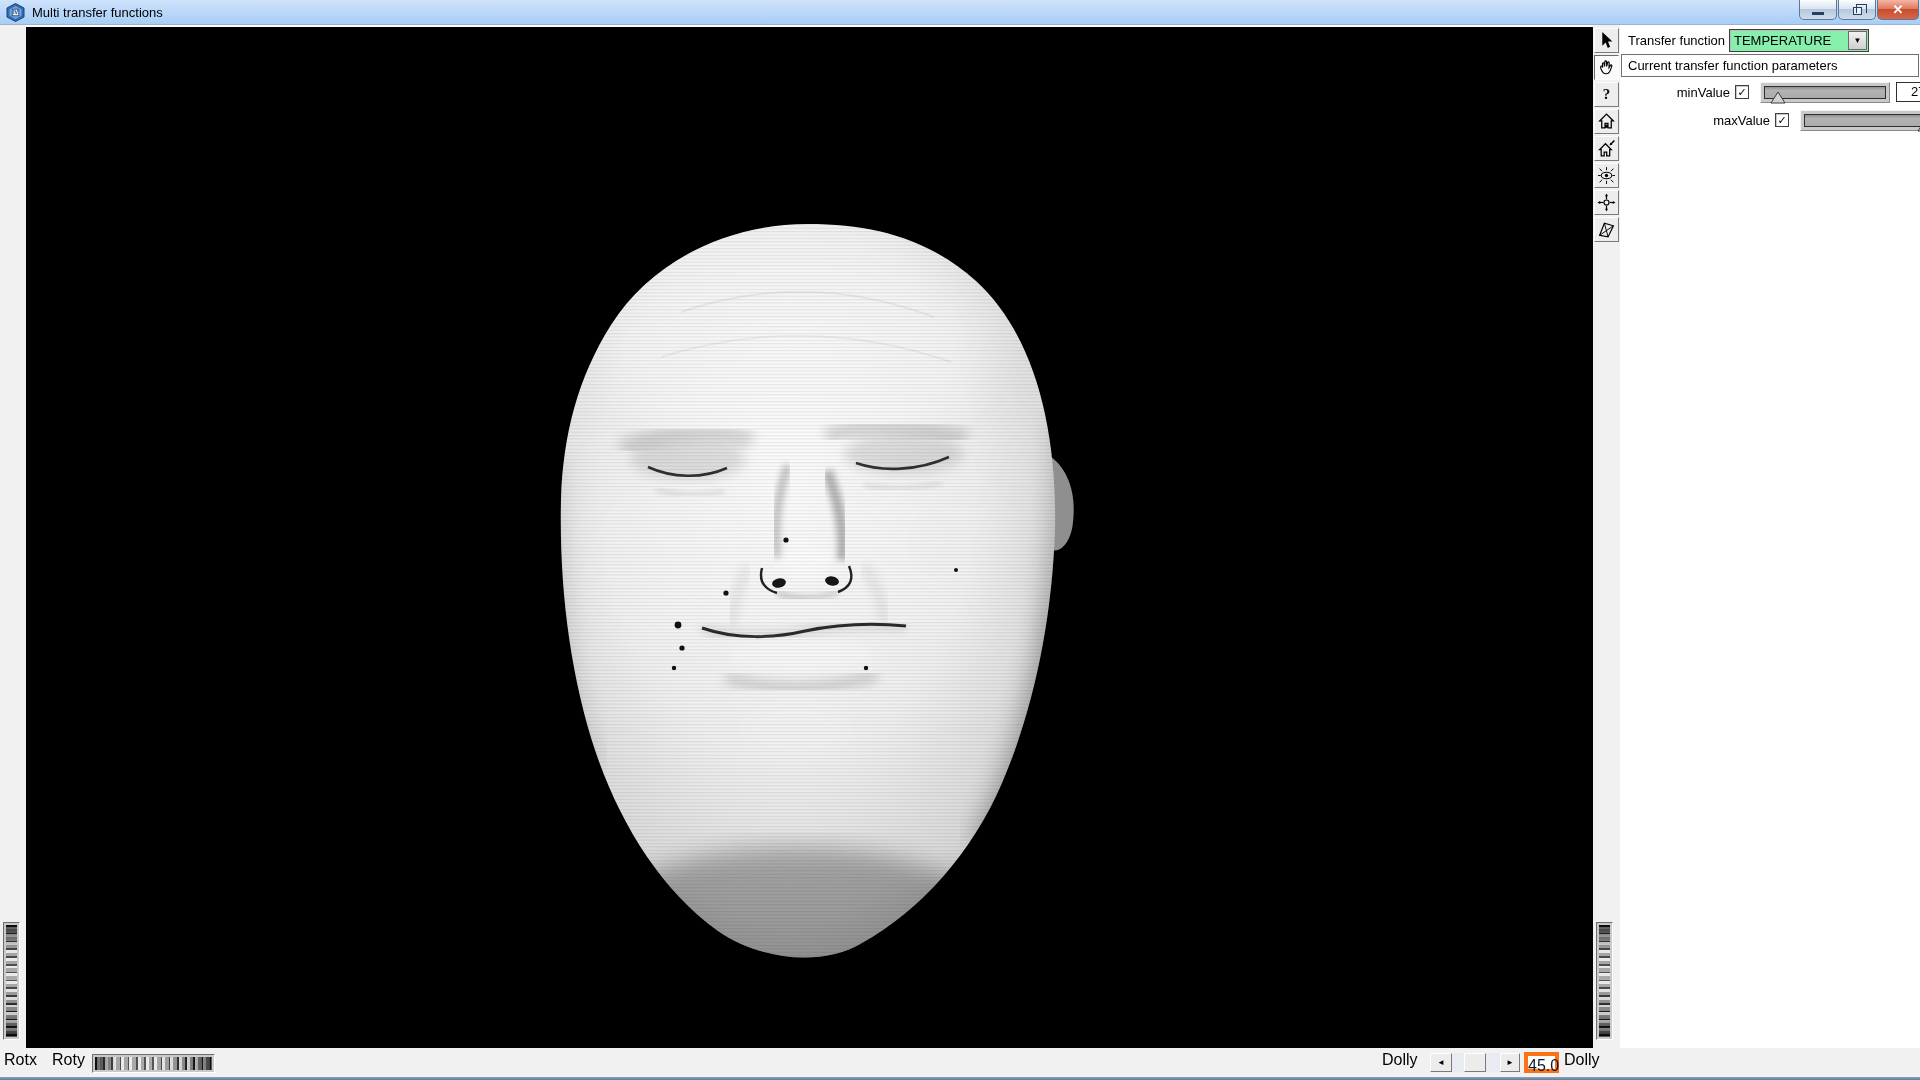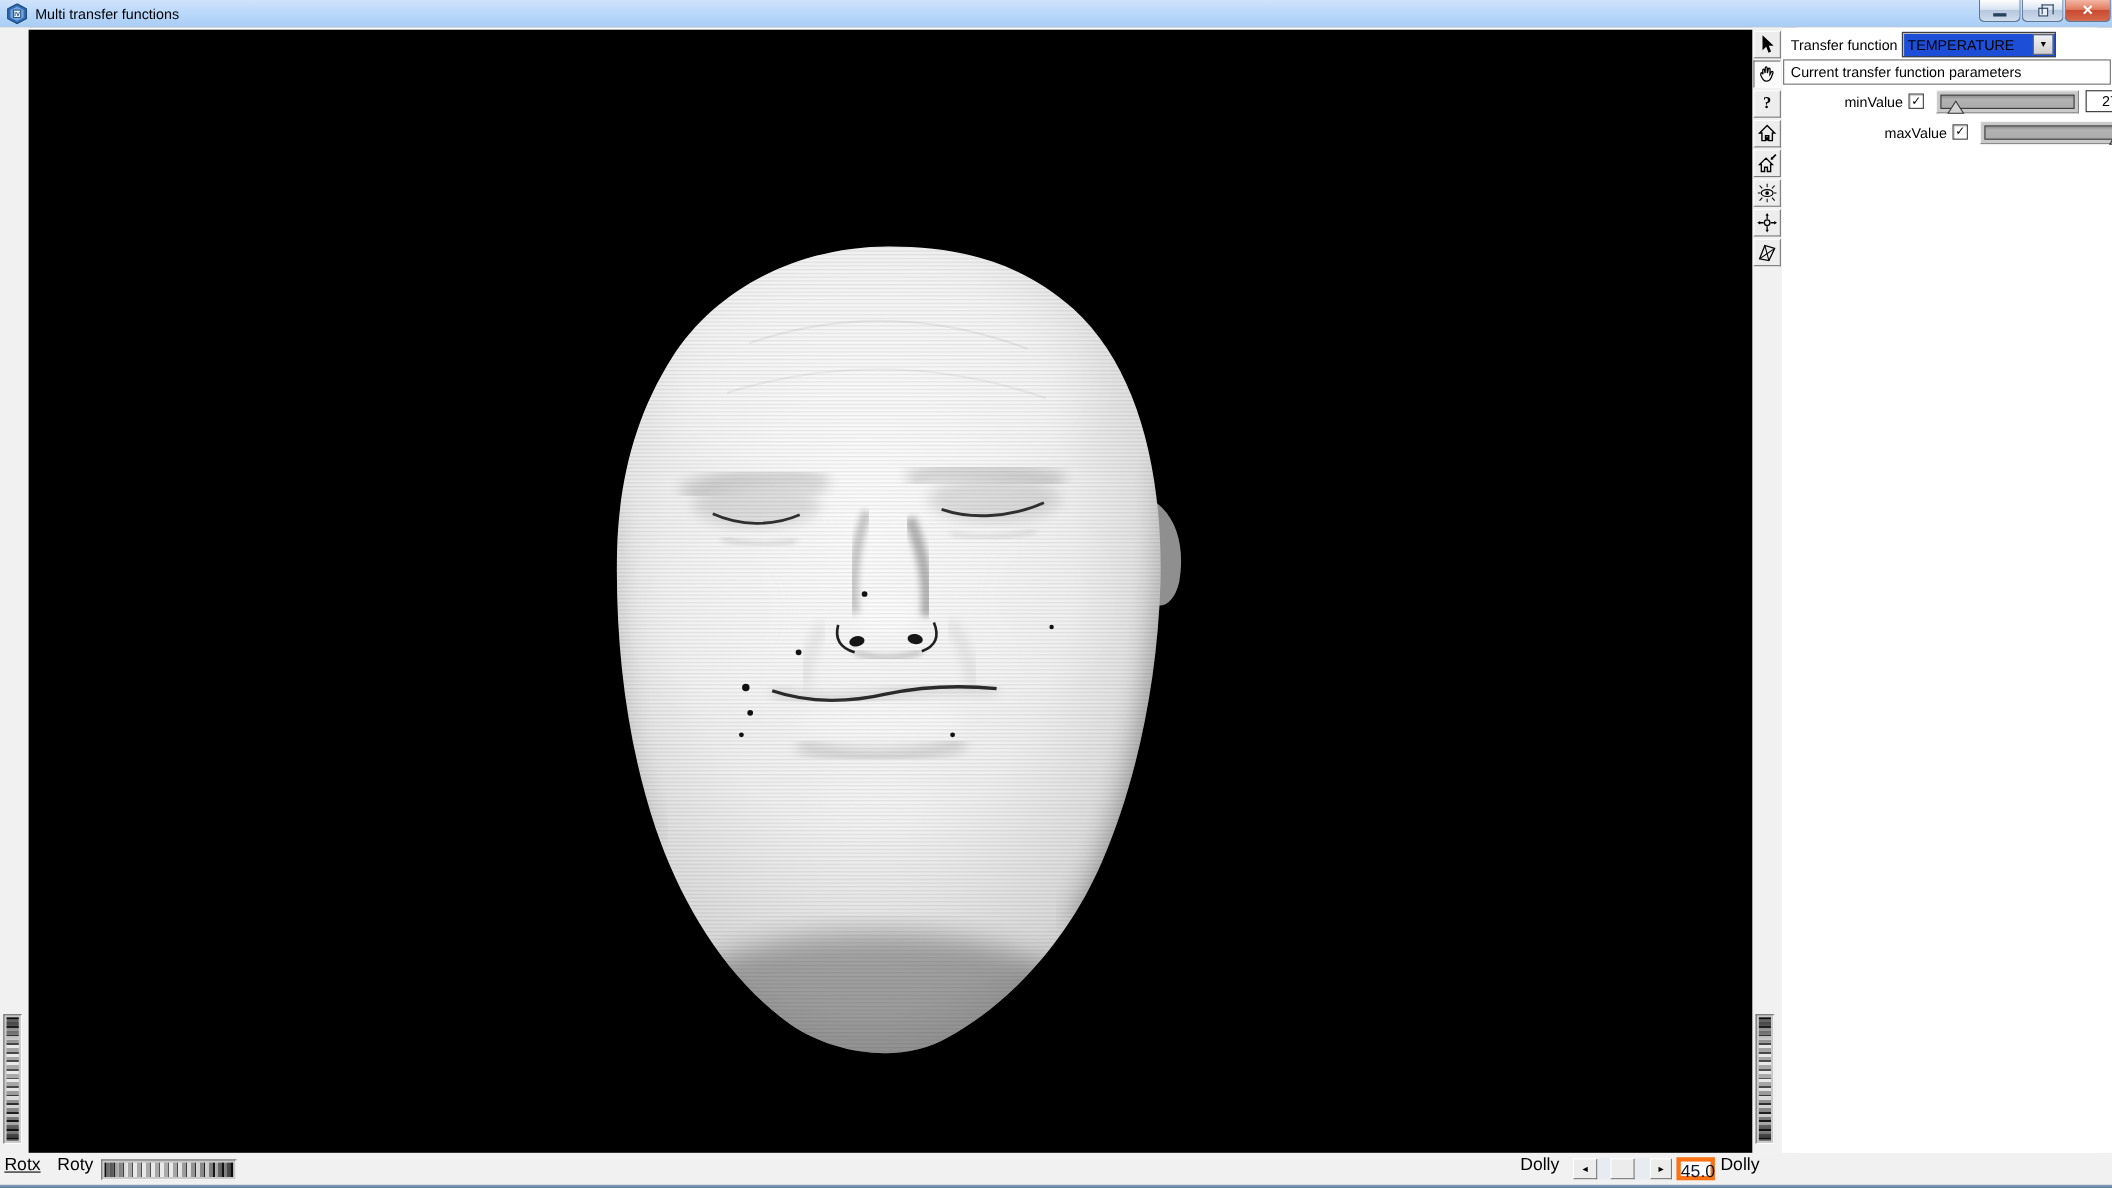--- a/index.html
+++ b/index.html
@@ -43,23 +43,23 @@
   
   .tbtn { position:absolute; left:1594px; width:25px; height:25px; background:#ededed;
     border:1px solid #7a7a7a; border-top-color:#fdfdfd; border-left-color:#fdfdfd;
     display:flex; align-items:center; justify-content:center; }
   .tbtn.active { background:#fafafa; border:1px solid #fdfdfd;
     border-top-color:#6a6a6a; border-left-color:#6a6a6a; }
   .tbtn svg { width:19px; height:19px; }
   .tbtn .qmark { font-size:15px; font-weight:bold; font-family:"Liberation Serif",serif; color:#000; }
 
   
-  .panel { position:absolute; left:1620px; top:25px; width:300px; height:1023px; background:#fff;border-radius:16px; }
+  .panel { position:absolute; left:1620px; top:25px; width:300px; height:1023px; background:#fff; }
   .tf-label { position:absolute; left:8px; top:8px; font-size:13px; color:#000; }
-  .combo { position:absolute; left:109px; top:4px; width:140px; height:23px; background:#1d4ed8;
+  .combo { position:absolute; left:109px; top:4px; width:140px; height:23px; background:#86efac;
     border:1px solid #404040; box-shadow:inset 1px 1px 0 #b9b9b9; }
   .combo-text { position:absolute; left:4px; top:3px; font-size:13px; color:#000; }
   .combo-btn { position:absolute; right:1px; top:1px; width:19px; height:19px;
     background:linear-gradient(#f2f2f2,#cfcfcf); border:1px solid #6a6a6a;
     display:flex; align-items:center; justify-content:center; font-size:8px; color:#000; }
   .section-hdr { position:absolute; left:1px; top:29px; width:298px; height:23px;
     border:1px solid #707070; background:#fff; }
   .section-hdr span { position:absolute; left:6px; top:3px; font-size:13px; color:#000; }
   .prow { position:absolute; left:12px; width:306px; height:21px; }
   .prow.r0 { top:57px; } .prow.r1 { top:85px;margin-left:40px; }
@@ -88,21 +88,21 @@
   .vwheel.rightw { left:1596px; top:922px; }
   .hwheel { position:absolute; left:92px; top:1054px; width:123px; height:19px; background:#c9c9c9;
     border:1px solid #6e6e6e; border-bottom-color:#fff; border-right-color:#fff; padding:2px; }
   .hwheel .ribs { width:100%; height:100%;
     background:repeating-linear-gradient(to right,#1d1d1d 0 1.6px,#e3e3e3 1.6px 4.6px,#8f8f8f 4.6px 8.2px); position:relative; }
   .hwheel .ribs::after { content:""; position:absolute; inset:0;
     background:linear-gradient(to right,rgba(0,0,0,.6),rgba(255,255,255,.2) 18%,rgba(255,255,255,.25) 50%,rgba(0,0,0,.1) 82%,rgba(0,0,0,.6)); }
 
   
   .bb-label { position:absolute; top:1051px; font-size:16px; color:#000; }
-  .lab-rotx { left:4px;text-decoration:underline; }  .lab-roty { left:52px; }
+  .lab-rotx { left:4px; }  .lab-roty { left:52px; }
   .lab-zoom { left:1382px; } .lab-dolly { left:1564px; }
   .zbtn { position:absolute; top:1053px; height:19px; background:#ececec;
     border:1px solid #7a7a7a; border-top-color:#fff; border-left-color:#fff;
     font-size:8px; line-height:17px; text-align:center; color:#000; }
   .z-left  { left:1430px; width:22px; }
   .z-right { left:1500px; width:20px; }
   .z-track { position:absolute; left:1452px; top:1053px; width:48px; height:19px; background:#e9ebf2; }
   .z-thumb { position:absolute; left:1464px; top:1053px; width:22px; height:19px; background:#ececec;
     border:1px solid #7a7a7a; border-top-color:#fff; border-left-color:#fff; }
   .z-value { position:absolute; left:1524px; top:1052px; width:35px; height:21px; background:#fff;

